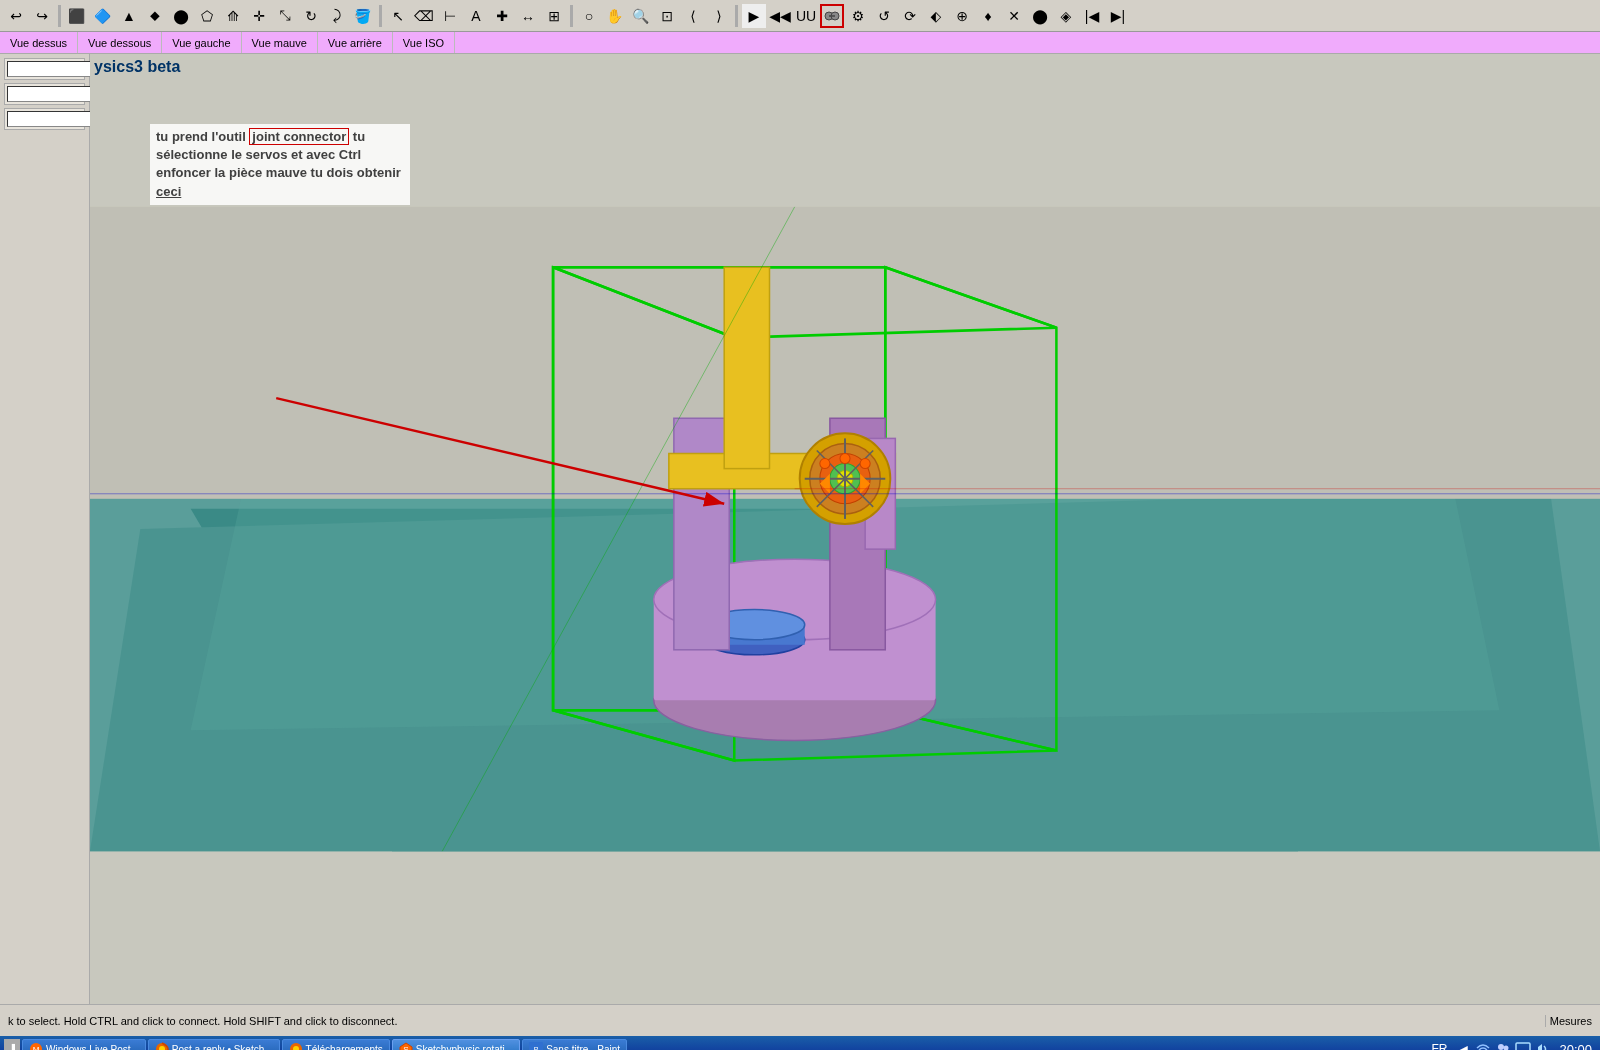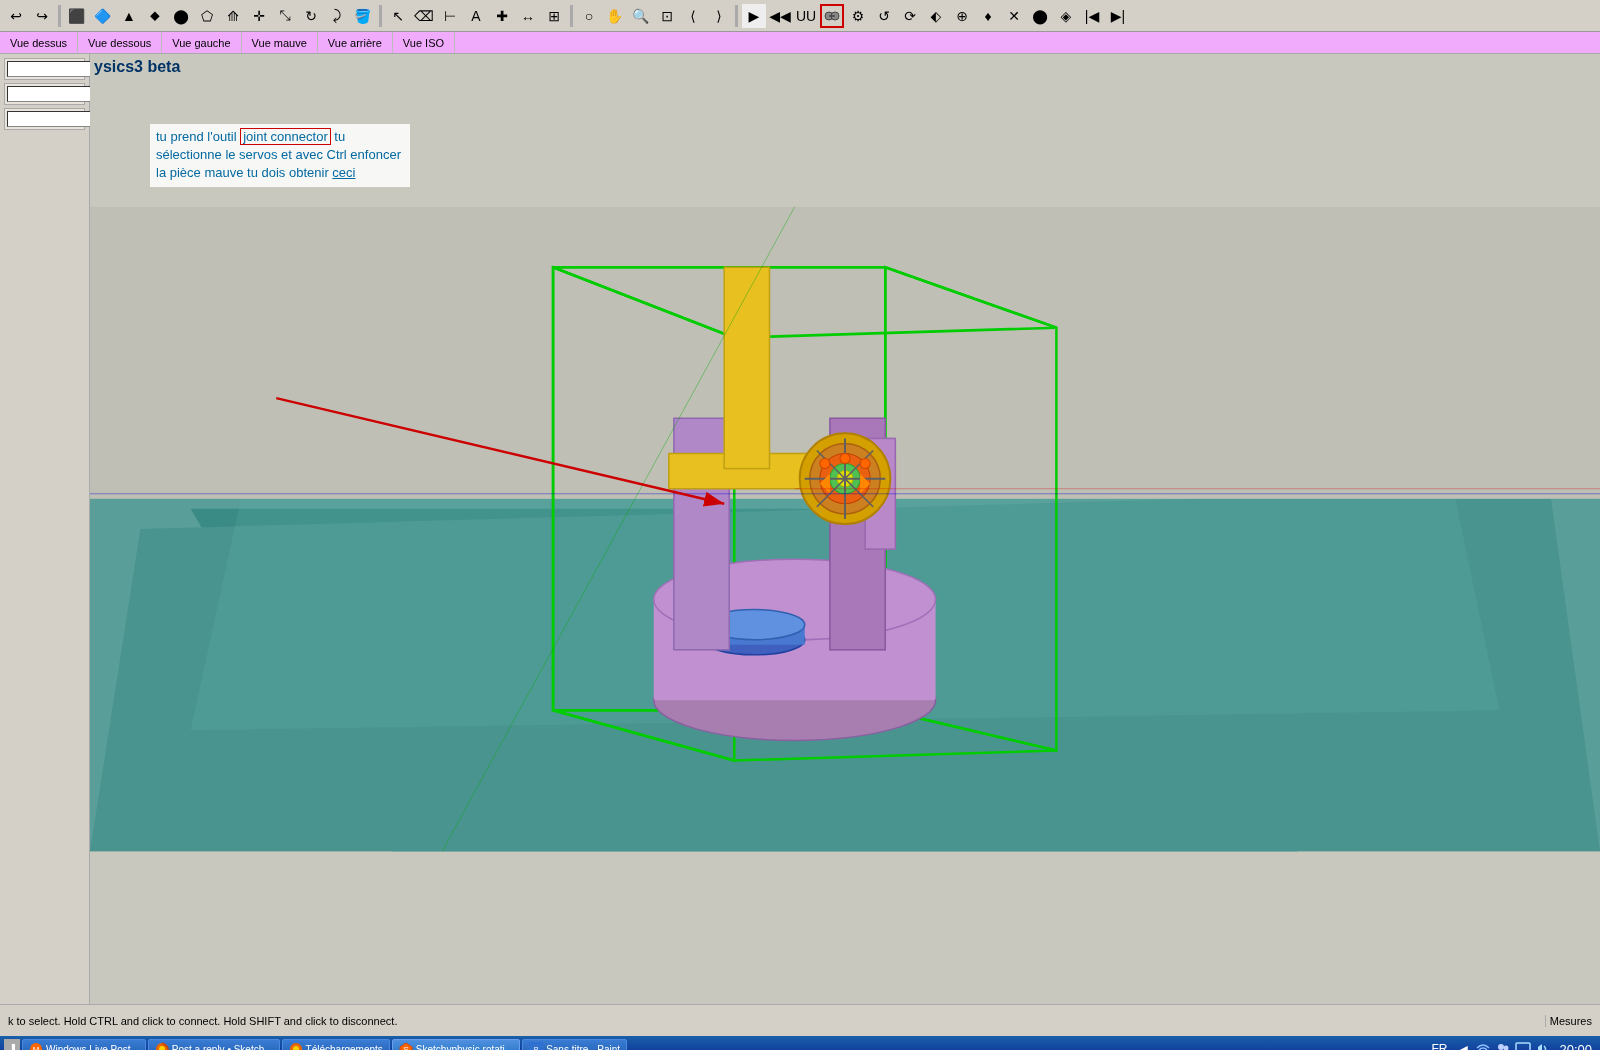--- a/index.html
+++ b/index.html
@@ -103,25 +103,26 @@
       z-index: 10;
     }
 
     
     #annotation {
       position: absolute;
       top: 70px;
       left: 60px;
       z-index: 20;
       font-size: 13px;
-      color: #0369a1;
+      color: #404040;
       background: rgba(255,255,255,0.85);
       padding: 4px 6px;
       max-width: 260px;
       line-height: 1.4;
+      font-weight: bold;
     }
     #annotation .highlight {
       border: 1px solid #cc0000;
       padding: 0 2px;
     }
     #annotation .underline {
       text-decoration: underline;
     }
 
     

